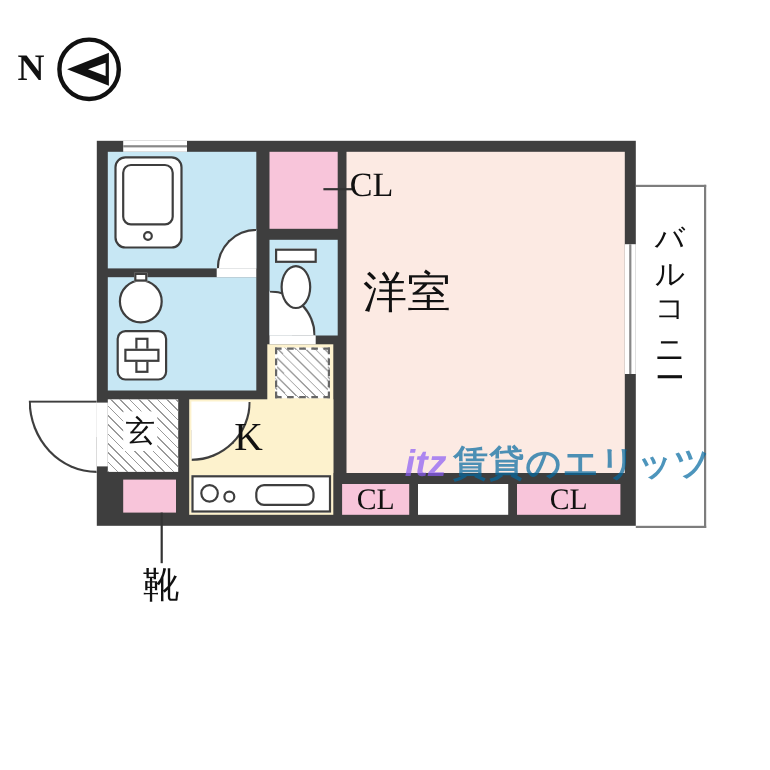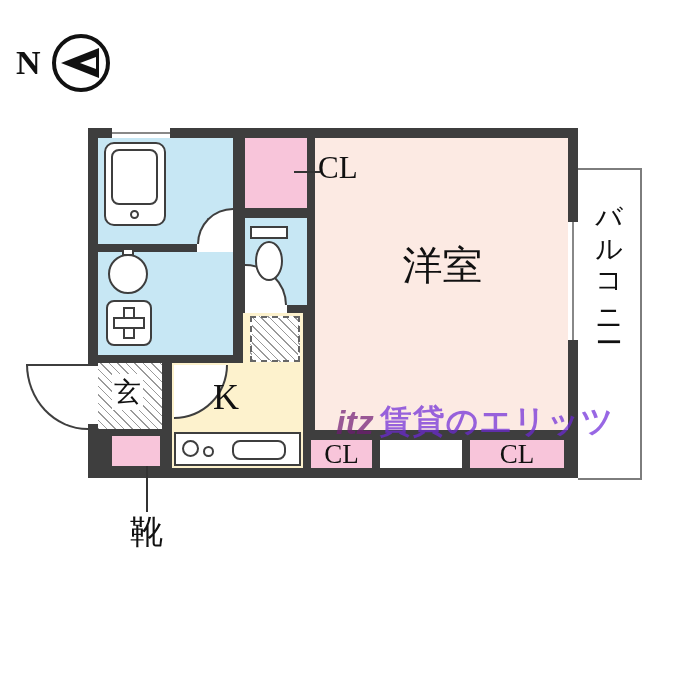--- a/index.html
+++ b/index.html
@@ -83,27 +83,27 @@
     <div class="abs" style="left:6px;top:6px;width:17px;height:17px;border:2px solid #3e3e3e;border-radius:50%;"></div>
     <div class="abs" style="left:27px;top:12px;width:11px;height:11px;border:2px solid #3e3e3e;border-radius:50%;"></div>
     <div class="abs" style="left:56px;top:6px;width:54px;height:20px;border:2px solid #3e3e3e;border-radius:8px;"></div>
   </div>
 
   <div class="abs hatch" style="left:250px;top:316px;width:50px;height:46px;border:2px dashed #666;"></div>
 
   <div class="abs" style="left:294px;top:171px;width:26px;height:2px;background:#333;"></div>
   <div class="abs" style="left:318px;top:150px;font-size:31px;">CL</div>
 
-  <div class="abs" style="left:330px;top:238px;width:225px;text-align:center;font-size:40px;">洋室</div>
+  <div class="abs" style="left:330px;top:238px;width:225px;text-align:left;font-size:40px;">洋室</div>
 
   <div class="abs" style="left:198px;top:376px;width:56px;text-align:center;font-size:36px;">K</div>
 
   <div class="abs" style="left:112px;top:374px;font-size:27px;background:#fff;padding:0 2px;">玄</div>
 
   <div class="abs" style="left:146px;top:466px;width:2px;height:46px;background:#333;"></div>
   <div class="abs" style="left:130px;top:510px;font-size:33px;">靴</div>
 
   <div class="abs" style="left:336px;top:400px;display:flex;align-items:center;gap:6px;opacity:.7;font-family:'Liberation Sans','DejaVu Sans',sans-serif;">
-    <span style="color:#701a75;font-size:34px;font-weight:bold;font-style:italic;">itz</span>
-    <span style="color:#6d28d9;font-size:32px;font-weight:bold;letter-spacing:1px;">賃貸のエリッツ</span>
+    <span style="color:#8b5cf6;font-size:34px;font-weight:bold;font-style:italic;margin-left:32px;">itz</span>
+    <span style="color:#0369a1;font-size:32px;font-weight:bold;letter-spacing:1px;">賃貸のエリッツ</span>
   </div>
 
 </div>
 
 </body></html>

